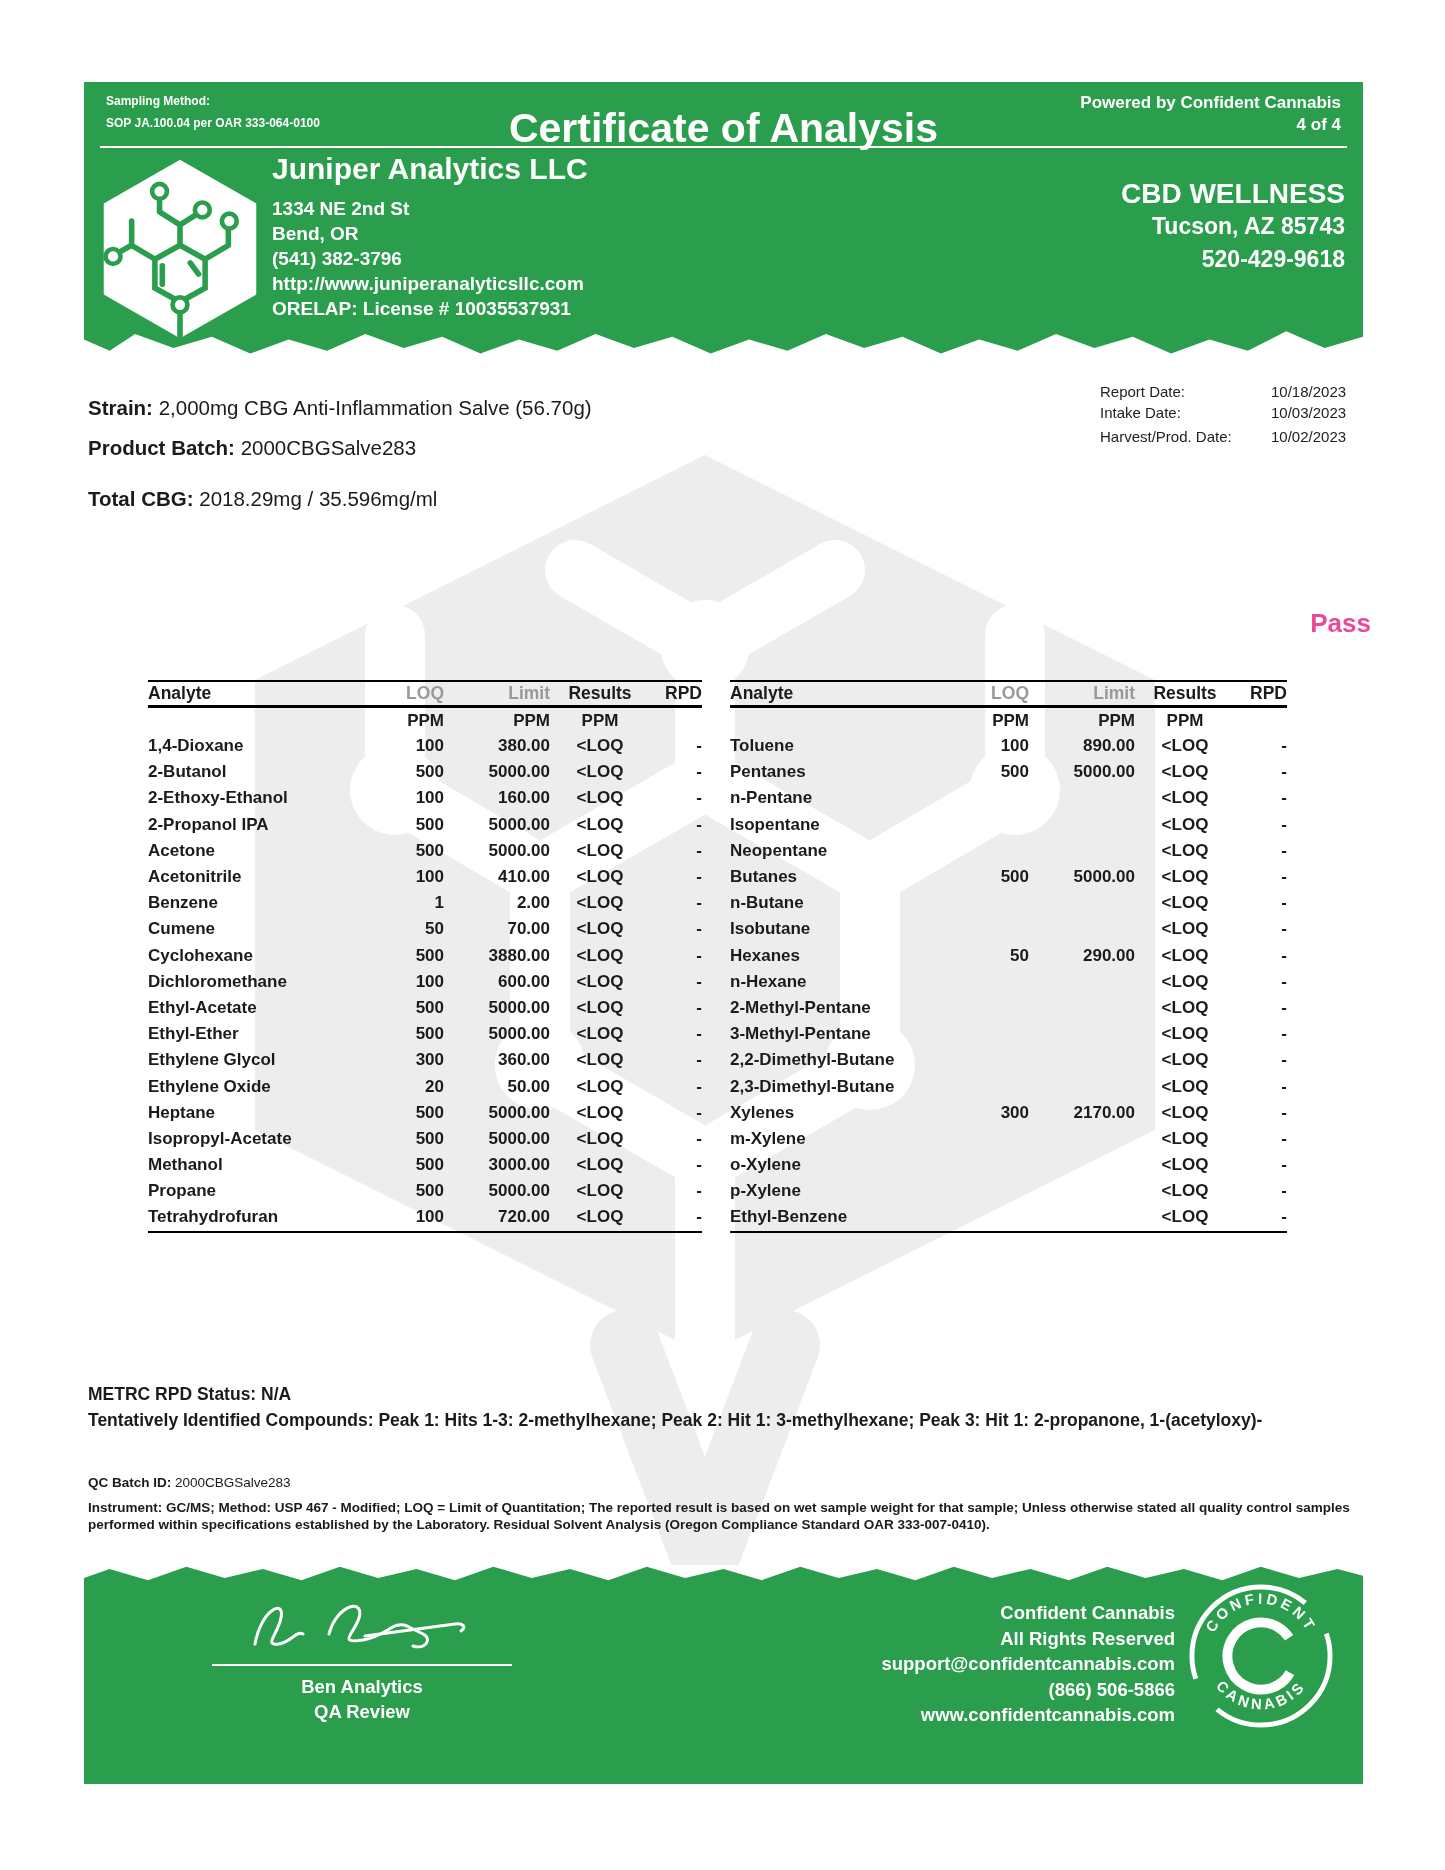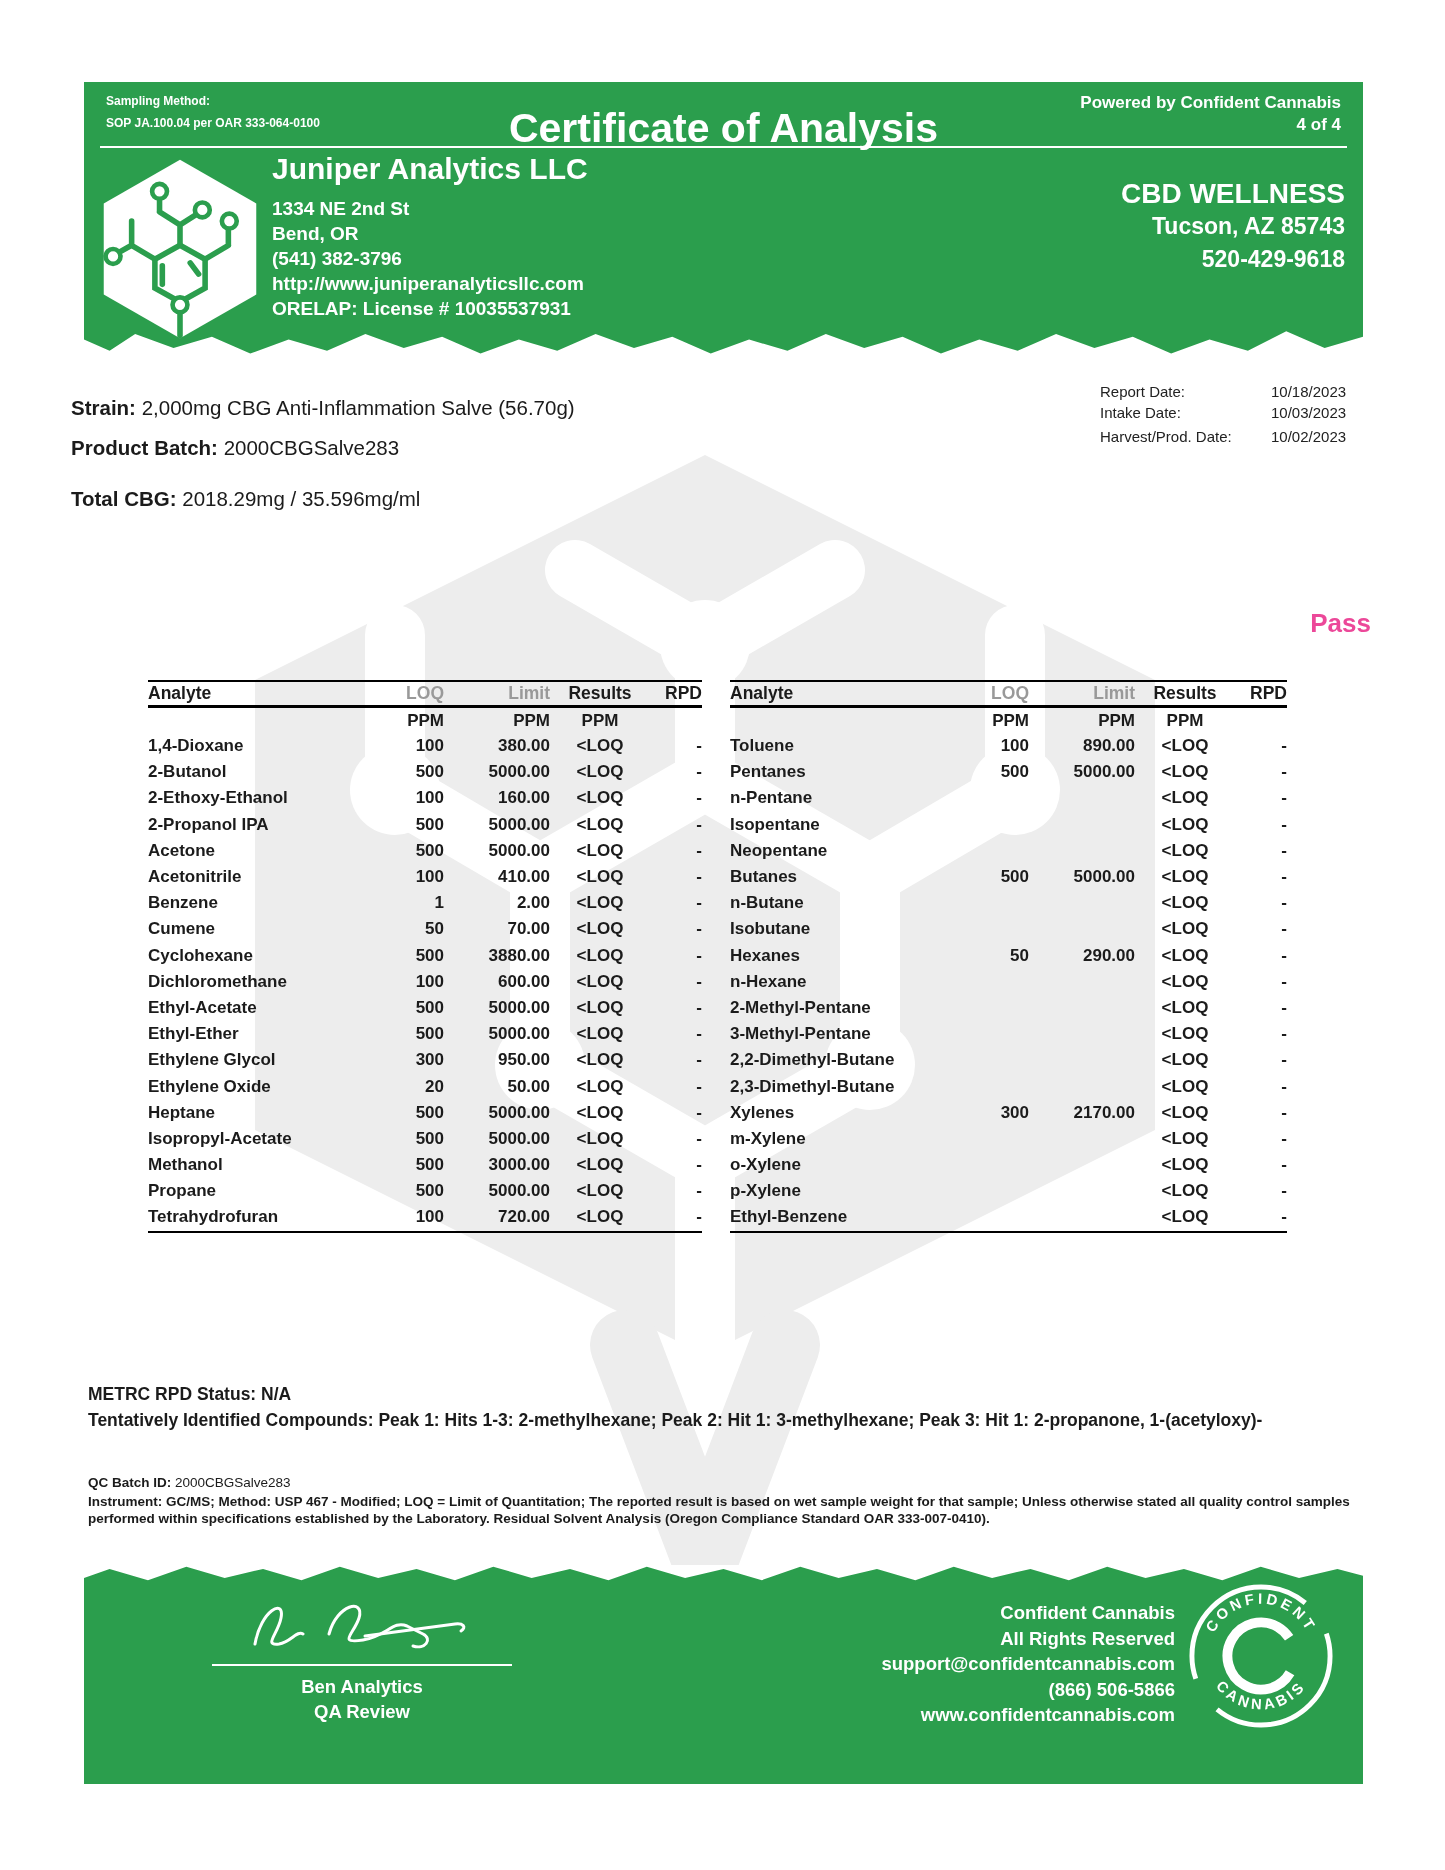--- a/index.html
+++ b/index.html
@@ -28,21 +28,21 @@
   .client-line { font-size:23px; font-weight:600; line-height:33px; }
 
   
   #dates { position:absolute; left:1100px; top:381px; width:263px; z-index:1; }
   .date-row { display:flex; font-size:15px; line-height:21px; color:#222; }
   .date-row .dl { flex:1; }
   .date-row .dv { width:92px; text-align:left; }
   .date-row.third { margin-top:3px; }
 
   
-  #sample-info { position:absolute; left:71px; top:396px; z-index:1; font-size:20.5px; }
+  #sample-info { position:absolute; left:88px; top:396px; z-index:1; font-size:20.5px; }
   #sample-info .line { margin-bottom:16px; }
   #sample-info .line.total { margin-top:27px; }
   #sample-info b { font-weight:700; }
 
   
   #pass { position:absolute; left:1108px; top:608px; width:263px; text-align:right; font-size:26px; font-weight:600; color:#ec4899; z-index:1; }
 
   
   .rtable { position:absolute; top:680px; z-index:1; }
   #table-left  { left:148px; width:554px; }
@@ -60,21 +60,21 @@
   .c-rpd { width:52px; text-align:right; }
   .hdr-gray { color:#999; }
 
   
   #metrc { position:absolute; left:88px; top:1381px; width:1290px; font-size:17.5px; line-height:26px; z-index:1; }
   #metrc b { font-weight:700; }
   #metrc .v { font-weight:600; }
   #qc { position:absolute; left:88px; top:1474px; width:1290px; font-size:13.5px; line-height:17.5px; z-index:1; }
   #qc .qline b { font-weight:700; }
   #qc .qline .qv { font-weight:400; }
-  #qc .qpara { font-weight:700; margin-top:1px; }
+  #qc .qpara { font-weight:700; margin-top:7px; }
 
   
   #footer { position:absolute; left:84px; top:1560px; width:1279px; height:224px; background:var(--green); color:#fff; z-index:2;
     clip-path: polygon(0 8%,2% 4%,5% 9%,8% 3%,11% 8%,14% 4%,17% 9%,20% 3%,23% 8%,26% 4%,29% 9%,32% 3%,35% 8%,38% 4%,41% 9%,44% 3%,47% 8%,50% 4%,53% 9%,56% 3%,59% 8%,62% 4%,65% 9%,68% 3%,71% 8%,74% 4%,77% 9%,80% 3%,83% 8%,86% 4%,89% 9%,92% 3%,95% 8%,98% 4%,100% 7%,100% 100%,0 100%);
   }
   .sig-block { position:absolute; left:128px; top:32px; width:300px; text-align:center; }
   .sig-line { height:2px; background:#fff; width:300px; margin:2px auto 8px auto; }
   .sig-name, .sig-role { font-size:18.5px; font-weight:700; line-height:25px; }
   .cc-block { position:absolute; right:188px; top:40px; text-align:right; font-size:18.5px; font-weight:700; line-height:25.5px; }
   .cc-logo { position:absolute; right:28px; top:22px; width:148px; height:148px; }
@@ -283,21 +283,21 @@
         <div class="trow">
           <span class="cell c-name">Ethyl-Ether</span>
           <span class="cell c-loq">500</span>
           <span class="cell c-limit">5000.00</span>
           <span class="cell c-result">&lt;LOQ</span>
           <span class="cell c-rpd">-</span>
         </div>
         <div class="trow">
           <span class="cell c-name">Ethylene Glycol</span>
           <span class="cell c-loq">300</span>
-          <span class="cell c-limit">950.00</span>
+          <span class="cell c-limit">360.00</span>
           <span class="cell c-result">&lt;LOQ</span>
           <span class="cell c-rpd">-</span>
         </div>
         <div class="trow">
           <span class="cell c-name">Ethylene Oxide</span>
           <span class="cell c-loq">20</span>
           <span class="cell c-limit">50.00</span>
           <span class="cell c-result">&lt;LOQ</span>
           <span class="cell c-rpd">-</span>
         </div>

